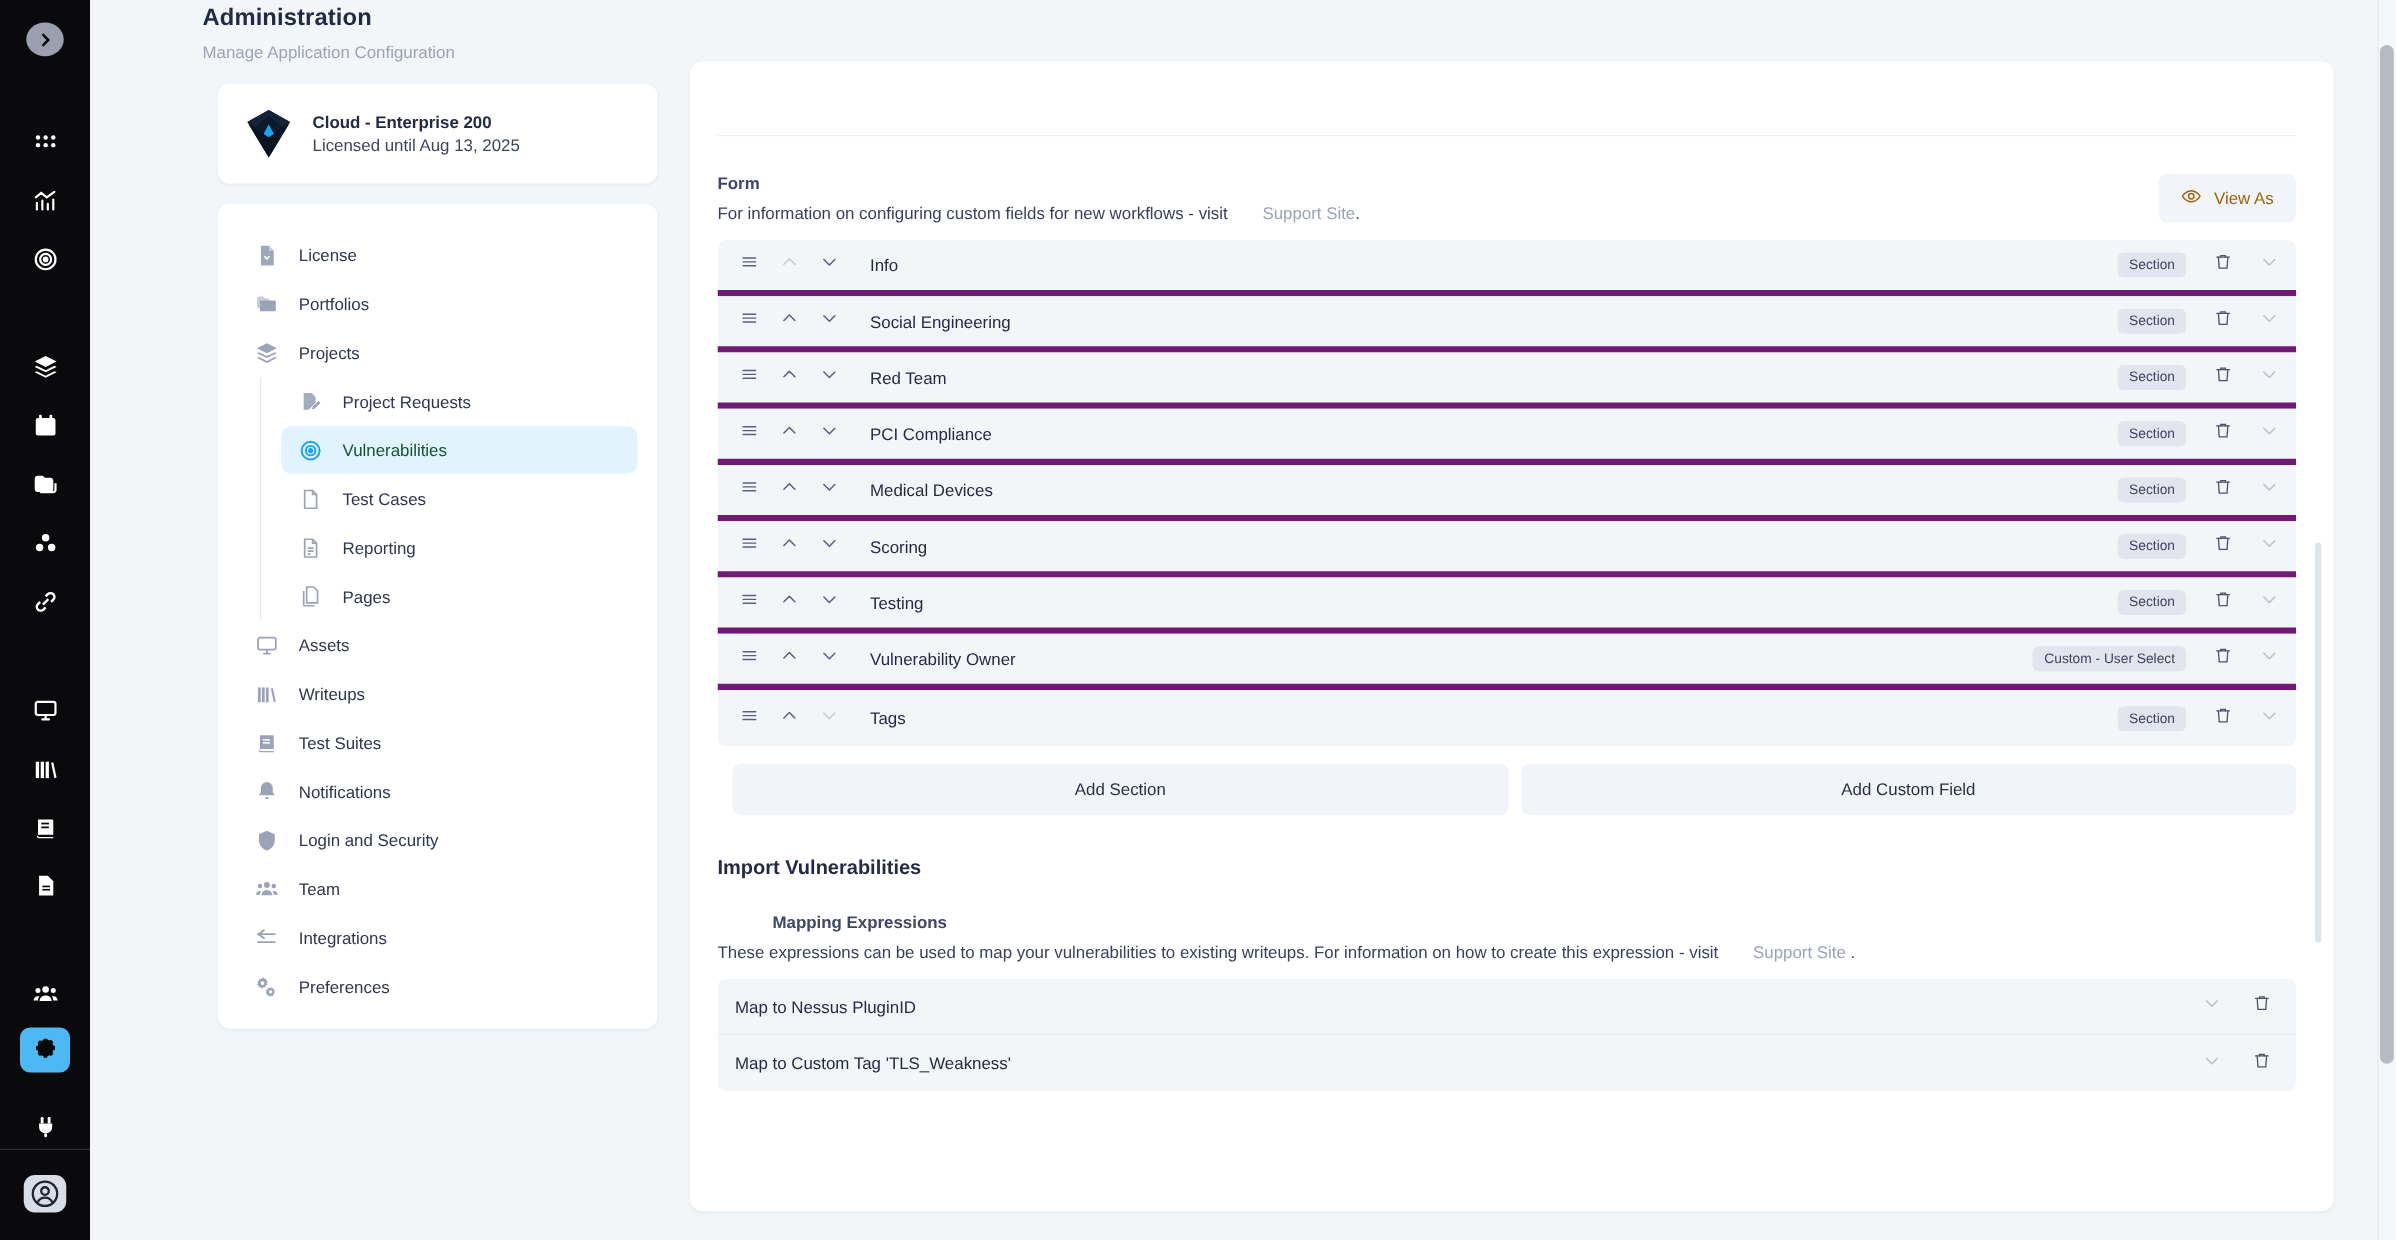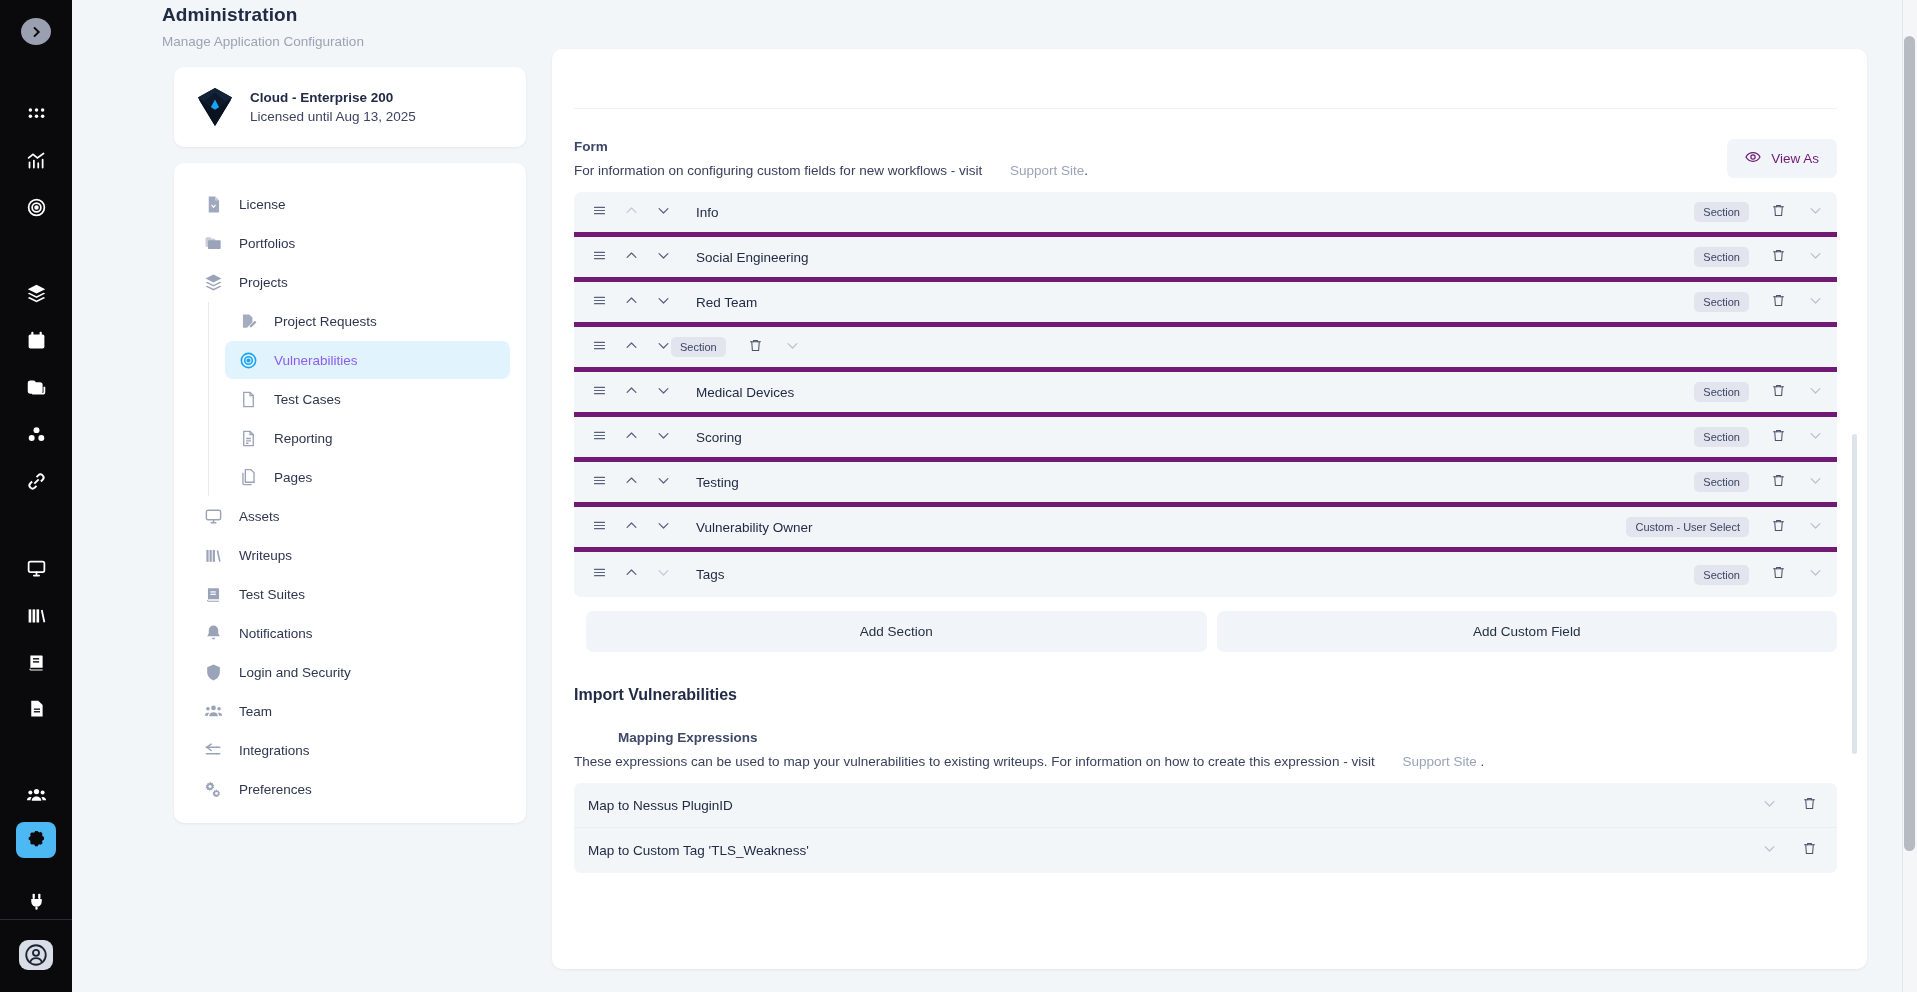--- a/index.html
+++ b/index.html
@@ -61,42 +61,42 @@
 
   .nav-card { margin-top: 16px; padding: 22px 16px 30px 16px; height: 660px; }
   .nav-item {
     display: flex; align-items: center; gap: 16px;
     height: 38px; padding: 0 14px; border-radius: 8px;
     font-size: 13.5px; color: #2e3650; cursor: pointer; margin-bottom: 1px;
   }
   .nav-item .ic { width: 19px; height: 19px; color: #9aa3b8; flex: none; display: flex; }
   .nav-item .ic svg { width: 19px; height: 19px; }
   .nav-sub-wrap { margin-left: 18px; padding-left: 16px; border-left: 1.5px solid #e6eaf0; }
-  .nav-item.active { background: #e1f3fd; color: #8b5cf6; }
+  .nav-item.active { background: #e1f3fd; color: #14532d; }
   .nav-item.active .ic { color: #1aa3f0; }
 
   
   .rightcol { flex: 1; position: relative; padding-right: 50px; }
   .main-card {
     background: #fff; border-radius: 10px; position: relative;
     height: 920px; margin-top: -18px; overflow: hidden;
     box-shadow: 0 1px 3px rgba(20,30,60,.06);
   }
   .main-inner { padding: 0 22px 0 14px; position: relative; }
   .scroll-cap { height: 60px; border-bottom: 1px solid #eef1f5; margin: 0 8px; }
 
   .sec-head { display: flex; align-items: flex-start; padding: 30px 8px 0 8px; }
   .sec-head-txt { flex: 1; }
   .sec-title { font-size: 13.5px; font-weight: bold; color: #3d4766; }
   .sec-desc { font-size: 13.5px; color: #39405c; margin-top: 9px; }
   .muted-link { color: #9aa3b8; margin-left: 24px; }
   .viewas-btn {
     display: flex; align-items: center; gap: 10px;
     background: #f1f5f9; border: none; border-radius: 7px;
-    padding: 10px 18px; font-size: 13.5px; color: #701a75;
+    padding: 10px 18px; font-size: 13.5px; color: #a16207;
     font-family: inherit; cursor: pointer;
   }
   .viewas-btn svg { width: 16px; height: 16px; }
 
   .form-list { margin: 14px 8px 0 8px; border-radius: 7px; overflow: hidden; }
   .form-row {
     display: flex; align-items: center; height: 45px;
     background: #f3f6f9; border-bottom: 5px solid #701a75;
     padding: 0 14px 0 18px;
   }
@@ -614,20 +614,21 @@
                     <span><svg viewBox="0 0 24 24" fill="none" stroke="currentColor" stroke-width="1.9" stroke-linecap="round">
                         <path d="M4 7h16M4 12h16M4 17h16"></path>
                       </svg></span>
                     <span class=""><svg viewBox="0 0 24 24" fill="none" stroke="currentColor" stroke-width="2" stroke-linecap="round" stroke-linejoin="round">
                         <path d="M5 15l7-7 7 7"></path>
                       </svg></span>
                     <span class=""><svg viewBox="0 0 24 24" fill="none" stroke="currentColor" stroke-width="2" stroke-linecap="round" stroke-linejoin="round">
                         <path d="M5 9l7 7 7-7"></path>
                       </svg></span>
                   </span>
+                  <span class="row-label">PCI Compliance</span>
                   <span class="badge">Section</span>
                   <span class="row-actions">
                     <span><svg viewBox="0 0 24 24" fill="none" stroke="currentColor" stroke-width="1.7" stroke-linecap="round">
                         <path d="M4 6h16"></path>
                         <path d="M9 6V4h6v2"></path>
                         <path d="M6 6l1 14h10l1-14"></path>
                       </svg></span>
                     <span class="chev"><svg viewBox="0 0 24 24" fill="none" stroke="currentColor" stroke-width="2" stroke-linecap="round" stroke-linejoin="round">
                         <path d="M5 9l7 7 7-7"></path>
                       </svg></span>

